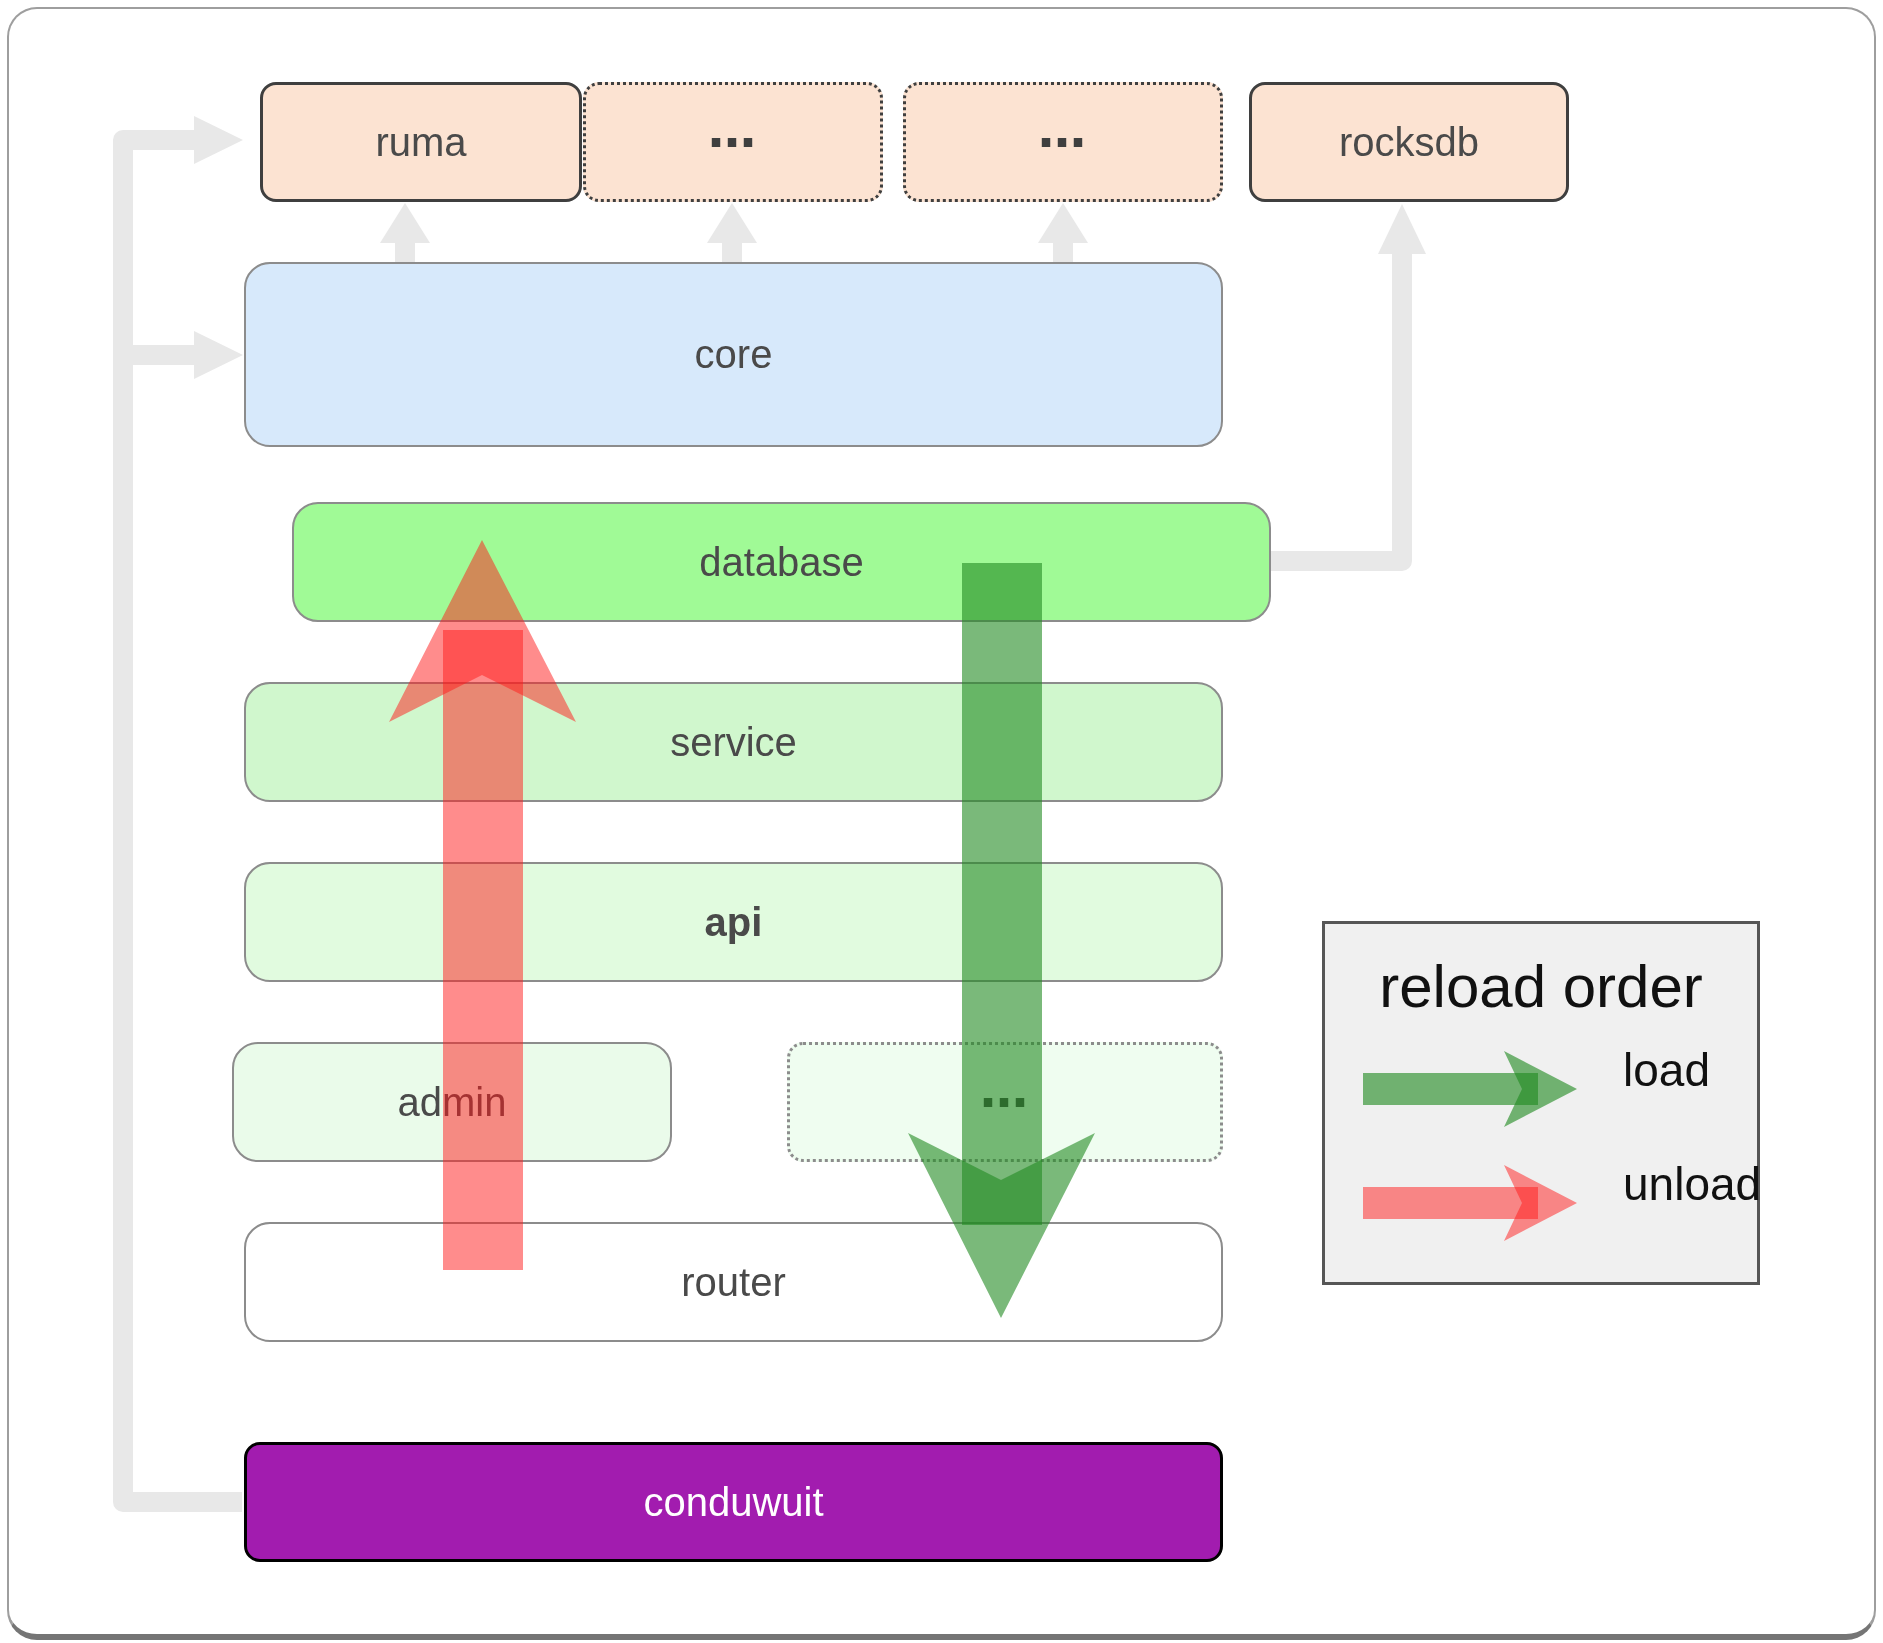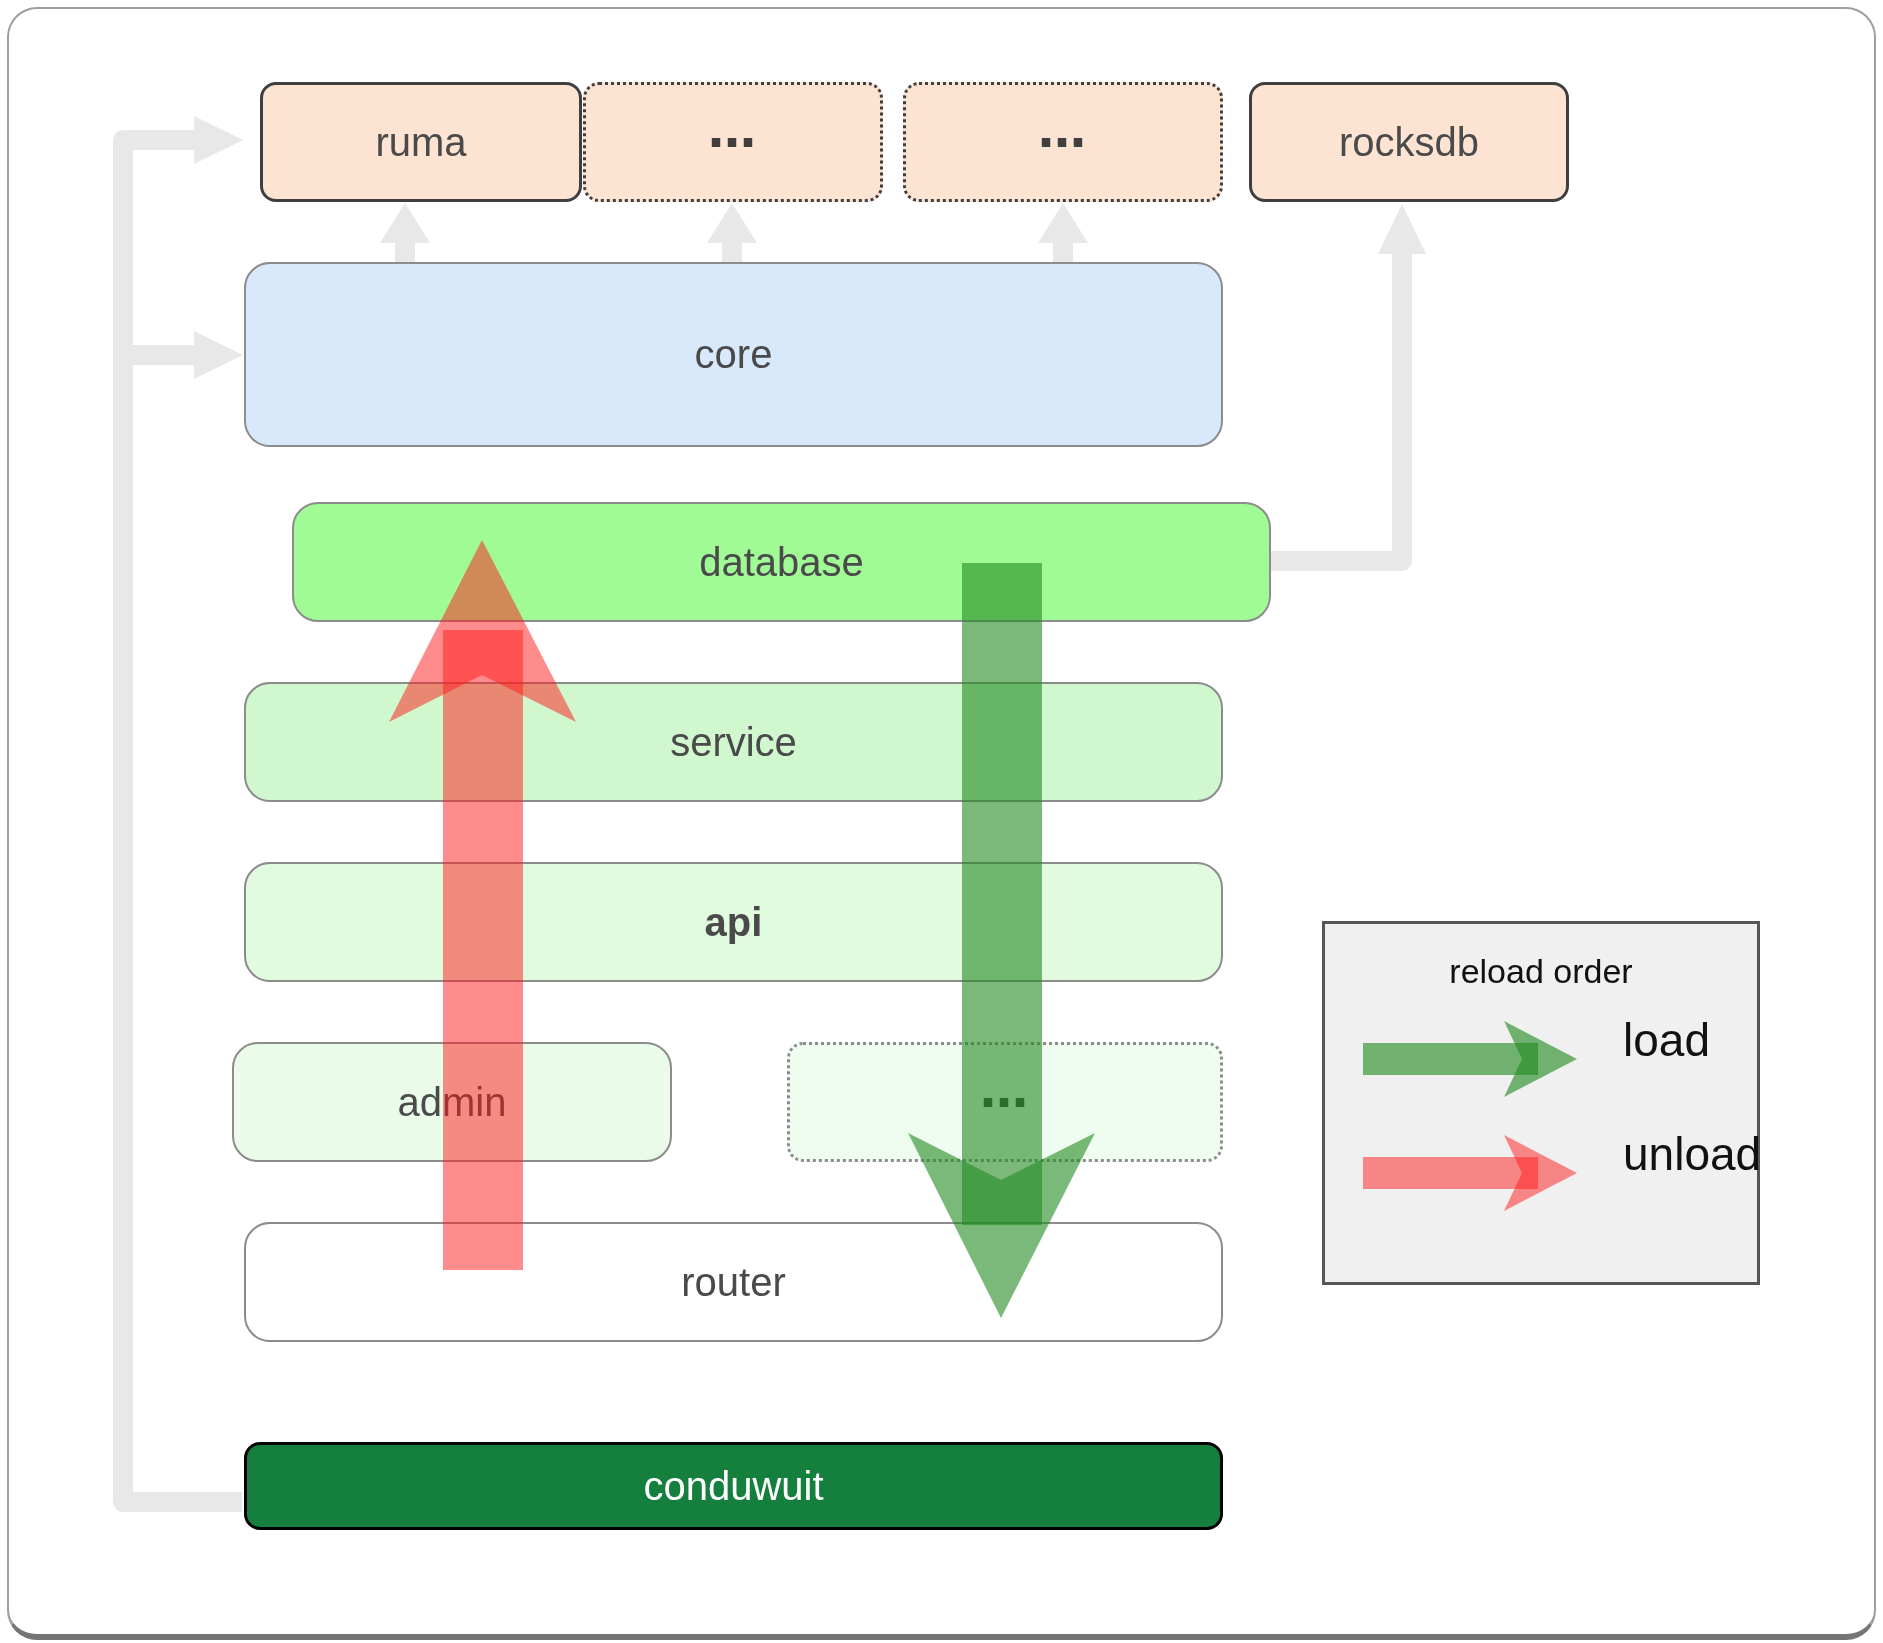--- a/index.html
+++ b/index.html
@@ -54,35 +54,35 @@
   #node-dots2     { left: 903px;  top: 82px;   width: 320px; height: 120px; }
   #node-rocksdb   { left: 1249px; top: 82px;   width: 320px; height: 120px; }
   #node-core      { left: 244px;  top: 262px;  width: 979px; height: 185px; background: #d7e9fb; }
   #node-database  { left: 244px;  top: 502px;  width: 979px; height: 120px; background: #a0fa96; margin-left: 48px; }
   #node-service   { left: 244px;  top: 682px;  width: 979px; height: 120px; background: #d0f7cd; }
   #node-api       { left: 244px;  top: 862px;  width: 979px; height: 120px; background: #e1fbdf; font-weight: bold; }
   #node-admin     { left: 232px;  top: 1042px; width: 440px; height: 120px; background: #eafbea; }
   #node-dots3     { left: 787px;  top: 1042px; width: 436px; height: 120px; background: #effdf0;
                     border: 3px dotted #8c8c8c; }
   #node-router    { left: 244px;  top: 1222px; width: 979px; height: 120px; background: #ffffff; }
-  #node-conduwuit { left: 244px;  top: 1442px; width: 979px; height: 88px;
-                    background: #15803d; border: 3px solid #000000; color: #ffffff; }
+  #node-conduwuit { left: 244px;  top: 1442px; width: 979px; height: 120px;
+                    background: #a21caf; border: 3px solid #000000; color: #ffffff; }
   
   .legend {
     position: absolute;
     left: 1322px; top: 921px;
     width: 438px; height: 364px;
     background: #f0f0f0;
     border: 3px solid #565656;
     box-sizing: border-box;
   }
   .legend-title {
     margin-top: 28px;
     text-align: center;
-    font-size: 34px;
+    font-size: 60px;
     color: #111111;
   }
   .legend-row {
     display: flex;
     align-items: flex-start;
     margin: 22px 0 0 36px;
   }
   .legend-row svg { width: 220px; height: 92px; flex: 0 0 auto; }
   .legend-row .legend-label {
     margin-left: 42px;

